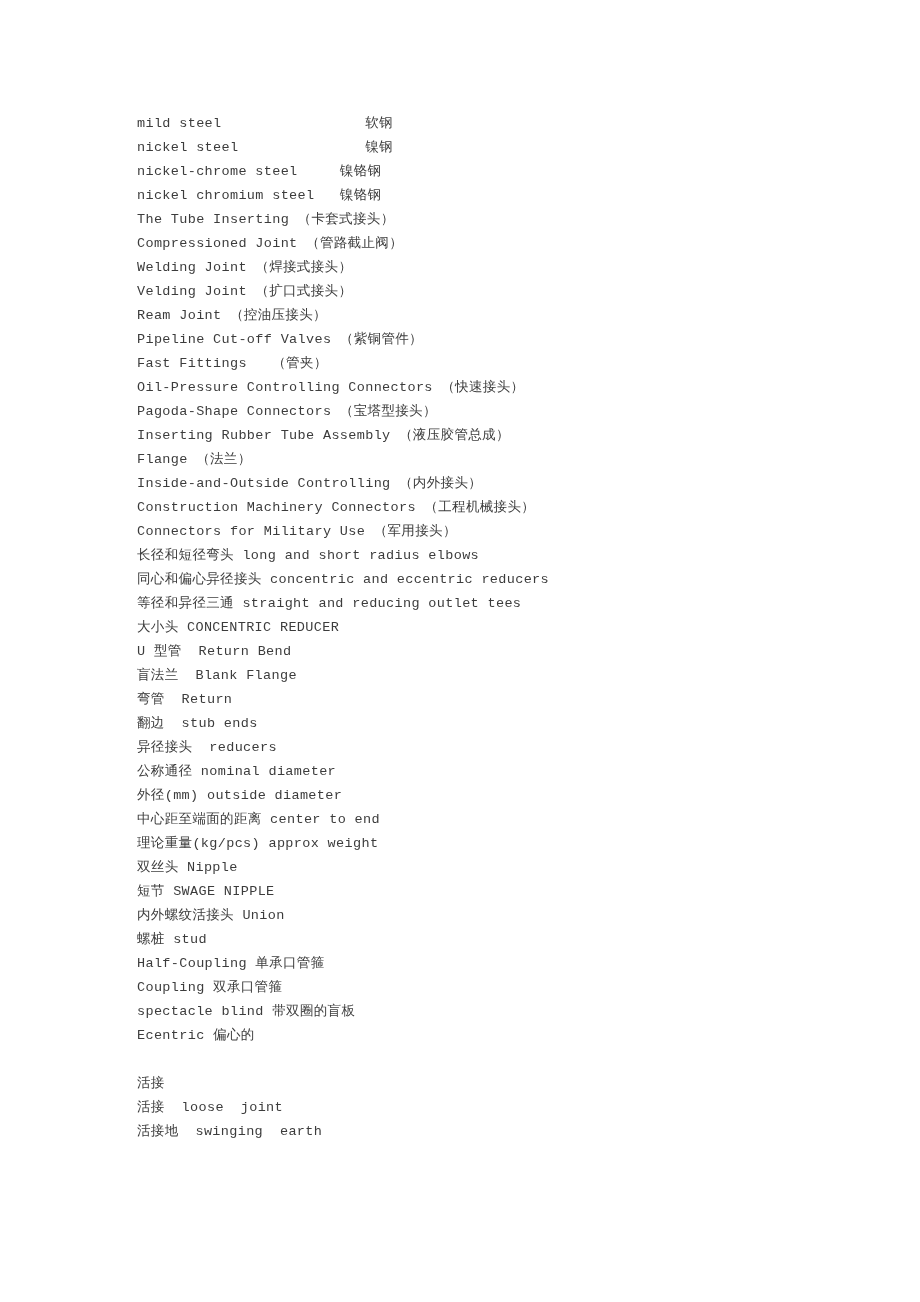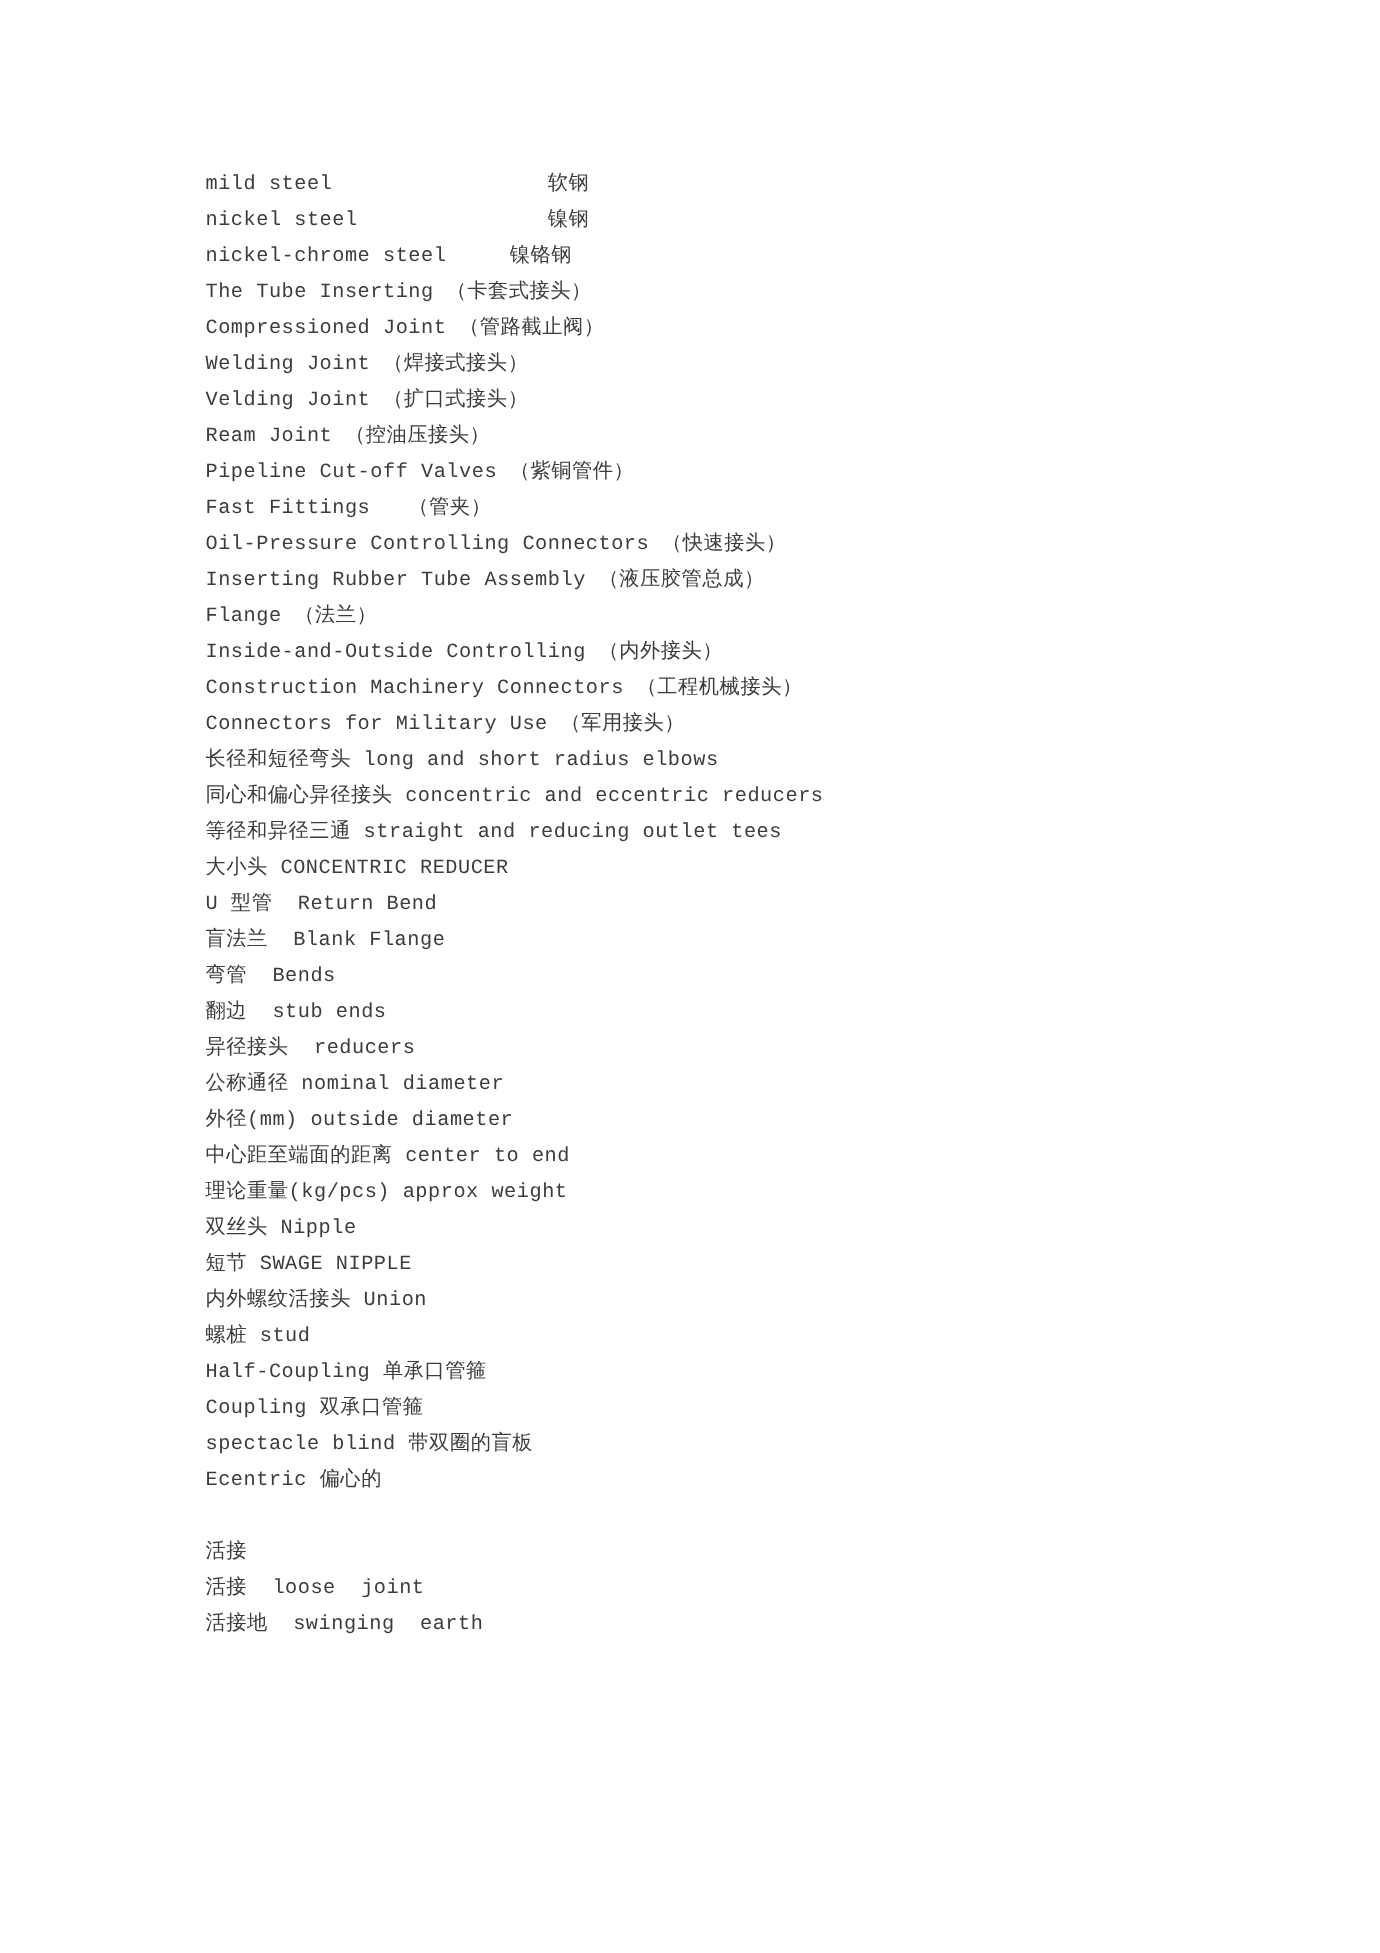--- a/index.html
+++ b/index.html
@@ -50,40 +50,42 @@
   }
 </style>
 </head>
 <body>
 
 <div id="doc-page">
   <div id="glossary-list">
       <div class="gloss-line">mild steel                 软钢</div>
       <div class="gloss-line">nickel steel               镍钢</div>
       <div class="gloss-line">nickel-chrome steel     镍铬钢</div>
+      <div class="gloss-line">nickel chromium steel   镍铬钢</div>
       <div class="gloss-line">The Tube Inserting （卡套式接头）</div>
       <div class="gloss-line">Compressioned Joint （管路截止阀）</div>
       <div class="gloss-line">Welding Joint （焊接式接头）</div>
       <div class="gloss-line">Velding Joint （扩口式接头）</div>
       <div class="gloss-line">Ream Joint （控油压接头）</div>
       <div class="gloss-line">Pipeline Cut-off Valves （紫铜管件）</div>
       <div class="gloss-line">Fast Fittings   （管夹）</div>
       <div class="gloss-line">Oil-Pressure Controlling Connectors （快速接头）</div>
+      <div class="gloss-line">Pagoda-Shape Connectors （宝塔型接头）</div>
       <div class="gloss-line">Inserting Rubber Tube Assembly （液压胶管总成）</div>
       <div class="gloss-line">Flange （法兰）</div>
       <div class="gloss-line">Inside-and-Outside Controlling （内外接头）</div>
       <div class="gloss-line">Construction Machinery Connectors （工程机械接头）</div>
       <div class="gloss-line">Connectors for Military Use （军用接头）</div>
       <div class="gloss-line">长径和短径弯头 long and short radius elbows</div>
       <div class="gloss-line">同心和偏心异径接头 concentric and eccentric reducers</div>
       <div class="gloss-line">等径和异径三通 straight and reducing outlet tees</div>
       <div class="gloss-line">大小头 CONCENTRIC REDUCER</div>
       <div class="gloss-line">U 型管  Return Bend</div>
       <div class="gloss-line">盲法兰  Blank Flange</div>
-      <div class="gloss-line">弯管  Bends</div>
+      <div class="gloss-line">弯管  Return</div>
       <div class="gloss-line">翻边  stub ends</div>
       <div class="gloss-line">异径接头  reducers</div>
       <div class="gloss-line">公称通径 nominal diameter</div>
       <div class="gloss-line">外径(mm) outside diameter</div>
       <div class="gloss-line">中心距至端面的距离 center to end</div>
       <div class="gloss-line">理论重量(kg/pcs) approx weight</div>
       <div class="gloss-line">双丝头 Nipple</div>
       <div class="gloss-line">短节 SWAGE NIPPLE</div>
       <div class="gloss-line">内外螺纹活接头 Union</div>
       <div class="gloss-line">螺桩 stud</div>

